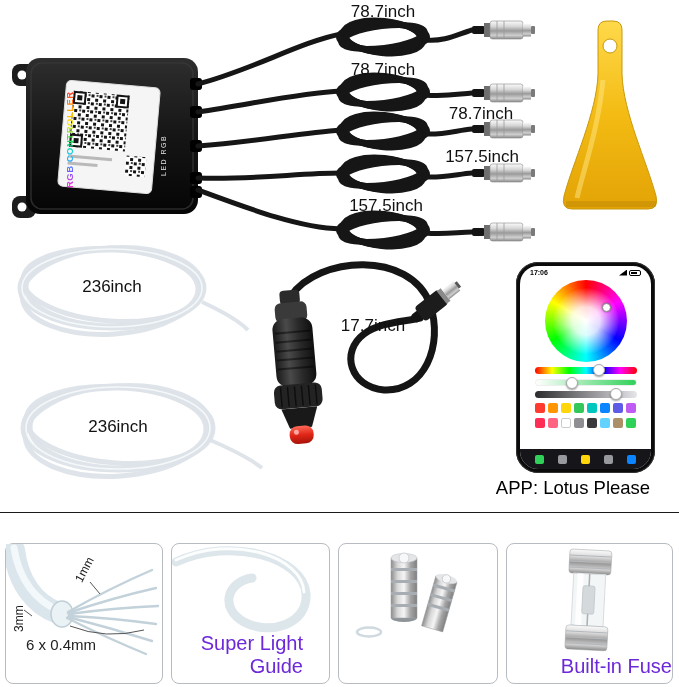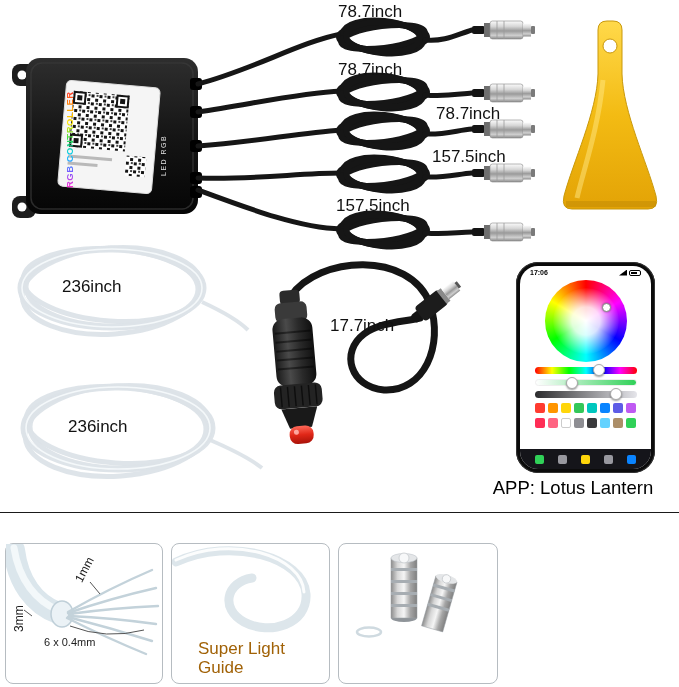--- a/index.html
+++ b/index.html
@@ -6,21 +6,21 @@
   html,body{background:#fff}
   #scene{position:relative;width:679px;height:687px;background:#fff;overflow:hidden;
          font-family:"Liberation Sans",sans-serif;color:#111}
   #art{position:absolute;left:0;top:0}
   .coil{fill:none;stroke:#161616;stroke-width:6}
   .wire5{fill:none;stroke:#161616;stroke-width:5;stroke-linecap:round}
   .cable{fill:none;stroke:#151515;stroke-width:7;stroke-linecap:round}
   .fiber{fill:none;stroke:#dce3e8;stroke-width:5;opacity:.95}
   .fiberh{fill:none;stroke:#f4f8fa;stroke-width:1.6}
   .strand{fill:none;stroke:#c3d2da;stroke-width:2.4;stroke-linecap:round}
-  .lbl{position:absolute;font-size:17px;color:#111;text-align:left;white-space:nowrap}
+  .lbl{position:absolute;font-size:17px;color:#111;text-align:center;white-space:nowrap}
   .rgb-text{position:absolute;left:64px;top:188px;transform:rotate(-90deg);transform-origin:0 0;
     font-size:9.5px;font-weight:bold;letter-spacing:.5px;white-space:nowrap;
     background:linear-gradient(90deg,#ff2dd0,#7a5cff,#00c8ff,#2edd4e,#ffe600,#ff9a00,#ff2d2d);
     -webkit-background-clip:text;background-clip:text;color:#2bb24c;-webkit-text-fill-color:transparent}
   .led-text{position:absolute;left:160px;top:176px;transform:rotate(-90deg);transform-origin:0 0;
     font-size:7px;color:#e0e0e0;letter-spacing:1.5px;white-space:nowrap}
   
   .phone{position:absolute;left:516px;top:262px;width:139px;height:211px;background:#0b0b0b;
          border-radius:22px;padding:4px;box-shadow:inset 0 0 0 1px #333}
   .screen{width:100%;height:100%;border-radius:18px;background:#fff;overflow:hidden;position:relative;
@@ -48,27 +48,27 @@
   .navbar{position:absolute;bottom:0;left:0;right:0;height:20px;background:#15151a;
           display:flex;align-items:center;justify-content:space-around;padding:0 8px}
   .nav-dot{width:9px;height:9px;border-radius:2px}
   .app-caption{position:absolute;left:468px;top:477px;width:210px;text-align:center;
                font-size:18.5px;color:#000;white-space:nowrap}
   .divider{position:absolute;left:0;top:512px;width:679px;border-top:1.5px solid #1a1a1a}
   .note{position:absolute;left:3px;top:517px;width:674px;font-size:12.7px;letter-spacing:-.2px;
         color:#101010;white-space:nowrap}
   .panel{position:absolute;top:543px;height:141px;border:1px solid #b6bcc1;border-radius:8px;background:#fff}
   .panel-art{position:absolute;left:0;top:0}
-  .caption{position:absolute;bottom:6px;left:0;right:0;text-align:left;font-size:17px;
-           line-height:1.12;color:#a16207}
+  .caption{position:absolute;bottom:6px;left:0;right:0;text-align:right;font-size:20px;
+           line-height:1.12;color:#6d28d9}
   .cap-wrap{padding:0 26px}
   .dim{position:absolute;font-size:12px;color:#222;white-space:nowrap}
   .dim-outer{left:6px;top:88px;transform:rotate(-90deg);transform-origin:0 0}
   .dim-core{left:66px;top:34px;transform:rotate(-62deg);transform-origin:0 0}
-  .dim-spec{left:38px;top:92px;font-size:11px}
+  .dim-spec{left:20px;top:92px;font-size:15px}
 </style>
 </head>
 <body>
 
 <div id="scene">
 
   <svg id="art" width="679" height="687" viewBox="0 0 679 687">
     <defs>
       <linearGradient id="metal" x1="0" y1="0" x2="0" y2="1">
         <stop offset="0" stop-color="#fbfbfb"></stop>
@@ -331,21 +331,21 @@
       </div>
       <div class="navbar">
         <span class="nav-dot" style="background:#30d158"></span>
         <span class="nav-dot" style="background:#98989f"></span>
         <span class="nav-dot" style="background:#ffd60a"></span>
         <span class="nav-dot" style="background:#98989f"></span>
         <span class="nav-dot" style="background:#0a84ff"></span>
       </div>
     </div>
   </div>
-  <div class="app-caption">APP: Lotus Lantern</div>
+  <div class="app-caption">APP: Lotus Please</div>
 
   <div class="divider"></div>
 
   <div class="panel" style="left:5px;width:158px">
     <svg class="panel-art" width="156" height="139" viewBox="0 0 156 139">
       <path d="M 8 6 C 12 38 28 60 52 69" stroke="#dbe6ec" stroke-width="22" fill="none" stroke-linecap="round"></path>
       <path d="M 8 4 C 13 36 30 57 52 66" stroke="#f3f8fa" stroke-width="7" fill="none" stroke-linecap="round"></path>
       <ellipse cx="56" cy="70" rx="11" ry="13" fill="#ebf2f6" stroke="#bfcfd8" stroke-width="1.5"></ellipse>
       <path d="M 62 68 Q 104 44 146 26" class="strand"></path>
       <path d="M 62 69 Q 106 54 150 44" class="strand"></path>
@@ -387,14 +387,29 @@
         <rect x="0" y="12" width="22" height="3" fill="#a7adb2"></rect>
         <rect x="0" y="22" width="22" height="3" fill="#a7adb2"></rect>
         <rect x="0" y="32" width="22" height="3" fill="#a7adb2"></rect>
         <ellipse cx="11" cy="4" rx="11" ry="4" fill="#e4e6e8"></ellipse>
         <circle cx="11" cy="4" r="4.2" fill="#f7f8f9" stroke="#c6cacd" stroke-width="0.8"></circle>
       </g>
       <ellipse cx="30" cy="88" rx="12" ry="4.5" fill="none" stroke="#cfdae0" stroke-width="2.5"></ellipse>
     </svg>
   </div>
 
+  <div class="panel" style="left:506px;width:167px">
+    <svg class="panel-art" width="165" height="139" viewBox="0 0 165 139">
+      <g transform="translate(84,6) rotate(3)">
+        <rect x="-21" y="0" width="42" height="24" rx="3" fill="url(#metal)" stroke="#9aa0a5" stroke-width="0.5"></rect>
+        <path d="M -21 6 H 21 M -21 12 H 21 M -21 18 H 21" stroke="#b4b8bb" stroke-width="1"></path>
+        <rect x="-16" y="24" width="32" height="52" fill="#f3f6f7" stroke="#d8dcdf"></rect>
+        <rect x="-12" y="24" width="6" height="52" fill="#ffffff" opacity="0.9"></rect>
+        <rect x="-6" y="36" width="12" height="28" rx="2" fill="#d4d9dc" stroke="#bec4c8" stroke-width="0.8"></rect>
+        <path d="M 0 24 V 36 M 0 64 V 76" stroke="#a9aeb2" stroke-width="1.5"></path>
+        <rect x="-21" y="76" width="42" height="24" rx="3" fill="url(#metal)" stroke="#9aa0a5" stroke-width="0.5"></rect>
+        <path d="M -21 82 H 21 M -21 88 H 21 M -21 94 H 21" stroke="#b4b8bb" stroke-width="1"></path>
+      </g>
+    </svg>
+    <div class="caption">Built-in Fuse</div>
+  </div>
 
 </div>
 
 </body></html>

